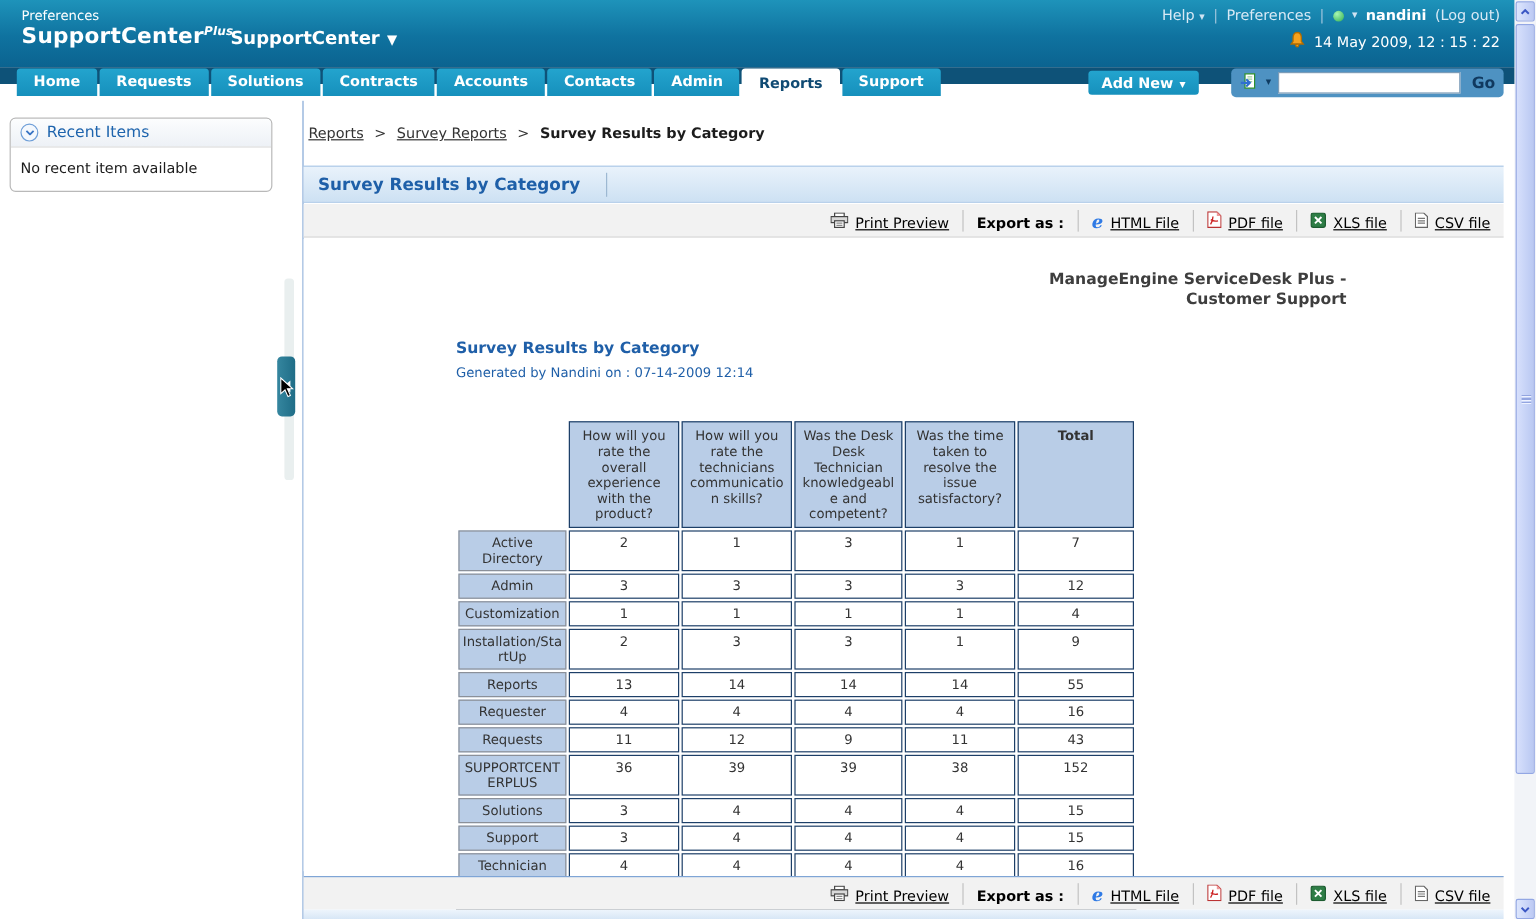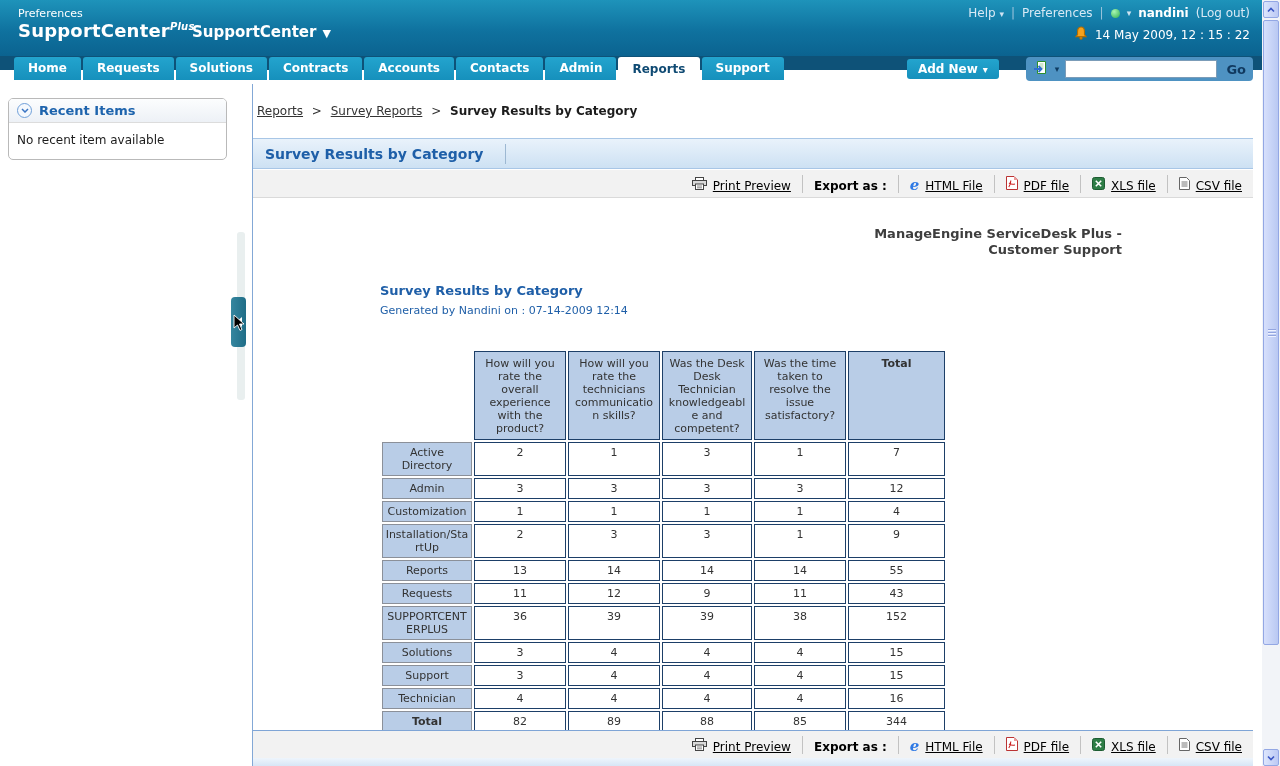--- a/index.html
+++ b/index.html
@@ -43,21 +43,21 @@
   .scope-caret { color: #0f3c62; font-size: 9px; cursor: pointer; }
   .go-btn { color: #10395f; font-weight: bold; font-size: 13px; margin-left: 3px; cursor: pointer; }
 
   
   #recent-panel { position: absolute; left: 8px; top: 98px; width: 219px; border: 1px solid #b9b9b9;
     border-radius: 5px; overflow: hidden; background: #fff; }
   .panel-hd { background: linear-gradient(180deg, #fcfdfe, #edf1f6); border-bottom: 1px solid #dcdcdc;
     padding: 4px 8px; display: flex; align-items: center; gap: 7px; }
   .chev-circle { width: 15px; height: 15px; border: 1px solid #6f9fd8; border-radius: 50%;
     display: inline-flex; align-items: center; justify-content: center; background: #f4f8fd; cursor: pointer; }
-  .panel-title { color: #1e64ad; font-weight: bold; font-size: 13px; }
+  .panel-title { color: #1e64ad; font-weight: normal; font-size: 13px; }
   .panel-bd { padding: 10px 8px 12px 8px; font-size: 12px; color: #1c1c1c; }
 
   
   #collapse-strip { position: absolute; left: 237px; top: 232px; width: 8px; height: 168px;
     background: #e9efef; border-radius: 3px; }
   .hatch { position: absolute; left: 1px; width: 6px; height: 30px;
     background: repeating-linear-gradient(180deg, #b4babа 0 1px, #b2b8b8 1px 2px, transparent 2px 4px); }
   .hatch.top { top: 24px; }
   .hatch.bot { bottom: 18px; }
   #collapse-handle { position: absolute; left: 231px; top: 297px; width: 15px; height: 50px;
@@ -321,20 +321,28 @@
           </tr>
           <tr>
             <td class="lcell">Reports</td>
             <td class="dcell">13</td>
             <td class="dcell">14</td>
             <td class="dcell">14</td>
             <td class="dcell">14</td>
             <td class="dcell">55</td>
           </tr>
           <tr>
+            <td class="lcell">Requester</td>
+            <td class="dcell">4</td>
+            <td class="dcell">4</td>
+            <td class="dcell">4</td>
+            <td class="dcell">4</td>
+            <td class="dcell">16</td>
+          </tr>
+          <tr>
             <td class="lcell">Requests</td>
             <td class="dcell">11</td>
             <td class="dcell">12</td>
             <td class="dcell">9</td>
             <td class="dcell">11</td>
             <td class="dcell">43</td>
           </tr>
           <tr>
             <td class="lcell">SUPPORTCENTERPLUS</td>
             <td class="dcell">36</td>

